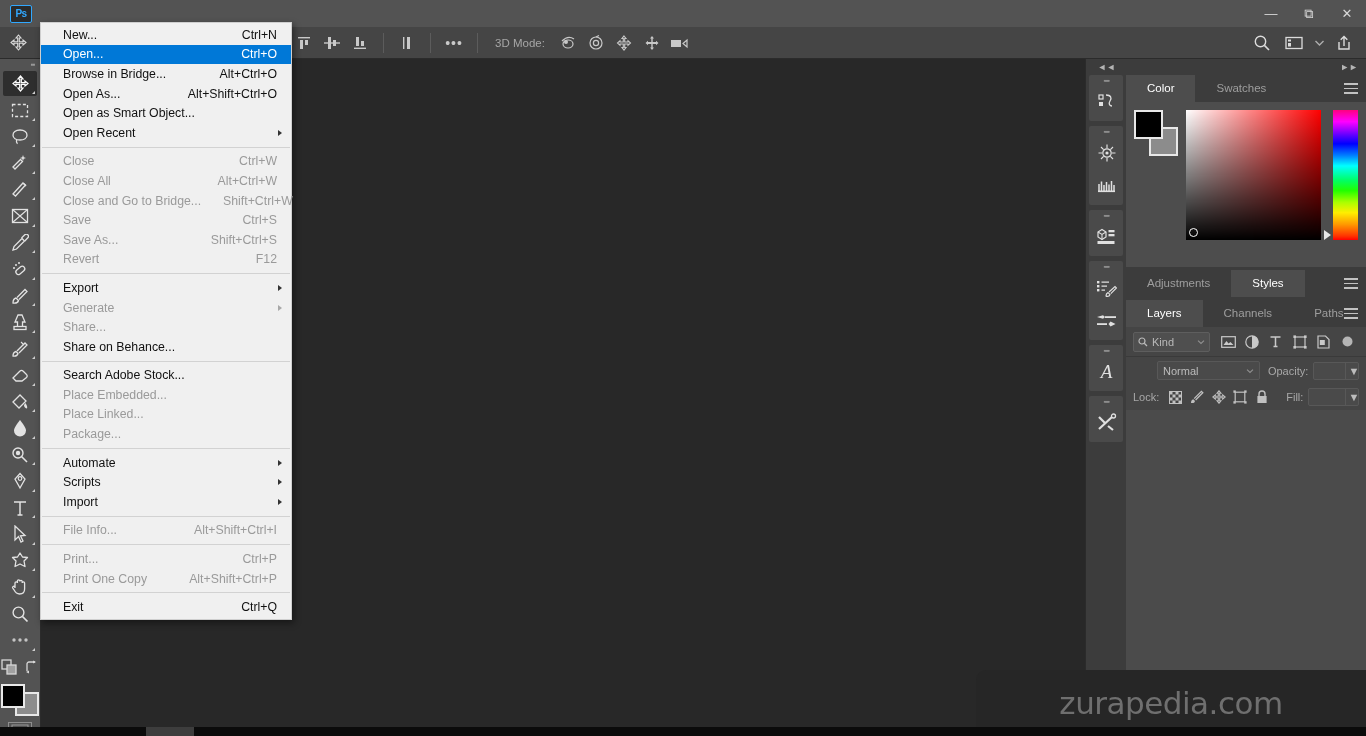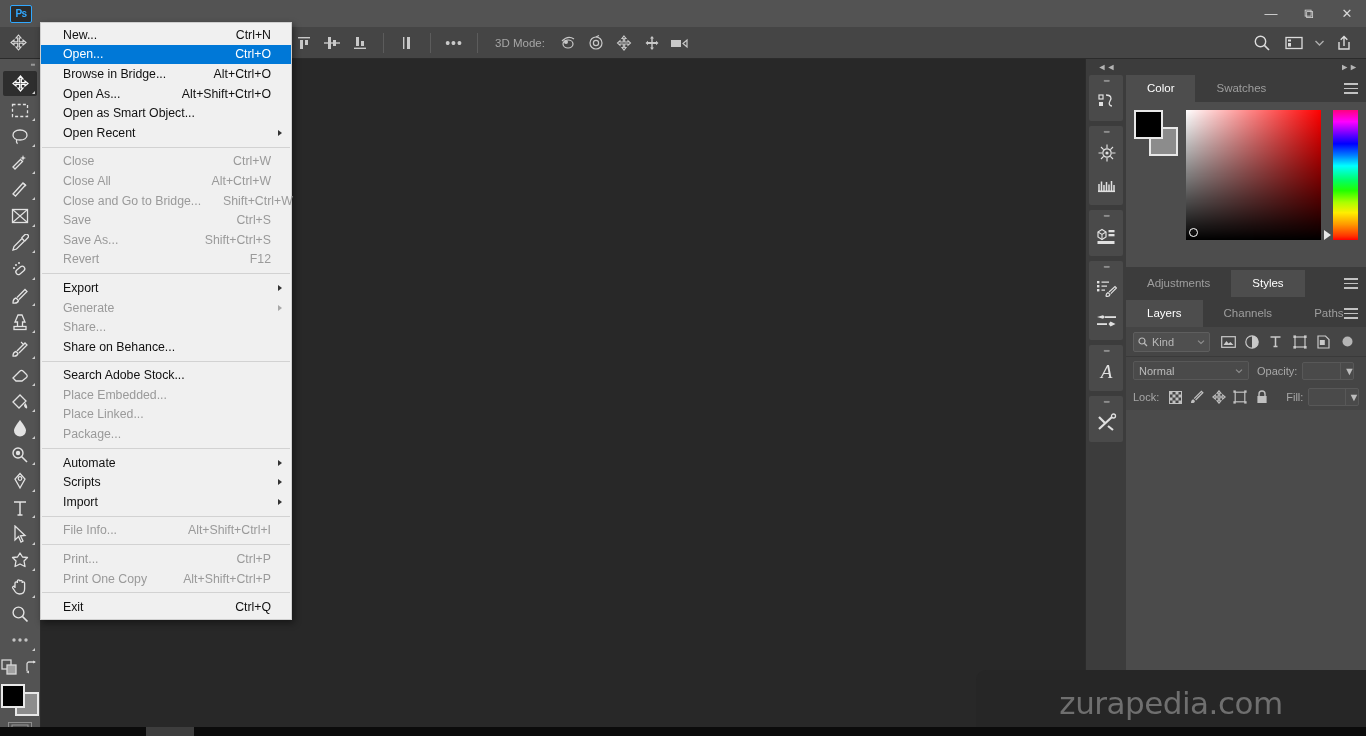--- a/index.html
+++ b/index.html
@@ -168,21 +168,21 @@
   #kind-select{
     width:78px;height:20px;background:#4f4f4f;border:1px solid #5e5e5e;border-radius:2px;
     display:flex;align-items:center;padding:0 4px;color:#b9b9b9;font-size:11px;
   }
   .lfi{ width:24px;height:22px;display:flex;align-items:center;justify-content:center;color:#c9c9c9;}
   #layers-blend{
     height:27px;background:#454545;display:flex;align-items:center;padding:0 7px;
   }
   #blend-select{
     width:116px;height:19px;background:#4a4a4a;border:1px solid #585858;border-radius:2px;
-    display:flex;align-items:center;padding:0 5px;color:#bcbcbc;font-size:11px;
+    display:flex;align-items:center;padding:0 5px;color:#bcbcbc;font-size:11px;margin-left:24px;
   }
   .num-field{
     height:18px;background:#4a4a4a;border:1px solid #585858;border-radius:2px;
     display:flex;align-items:center;justify-content:space-between;
   }
   .num-field span{ padding-left:4px;color:#bcbcbc;font-size:11px;}
   .num-arrow{
     width:13px;height:16px;display:flex;align-items:center;justify-content:center;
     color:#8f8f8f;font-size:7px;border-left:1px solid #585858;
   }
@@ -194,21 +194,21 @@
 
   
   #filemenu{
     position:absolute; left:40px; top:22px; width:252px;
     background:#f0f0f0; border:1px solid #cfcfcf;
     box-shadow:2px 3px 7px rgba(0,0,0,.45);
     padding:2px 0; z-index:50;
   }
   .mi{
     height:19.6px; display:flex; align-items:center; position:relative;
-    padding:0 20px 0 22px; font-size:12.3px; color:#111; white-space:nowrap;
+    padding:0 14px 0 22px; font-size:12.3px; color:#111; white-space:nowrap;
   }
   .mi.dim{ color:#9a9a9a; }
   .mi.hl{ background:#0078d7; color:#fff; }
   .mi .sc{ margin-left:auto; padding-left:22px; font-size:12.3px; }
   .mi.dim .sc{ color:#9a9a9a; }
   .mi .arr{
     position:absolute; right:9px; width:0;height:0;
     border-top:3.5px solid transparent;border-bottom:3.5px solid transparent;
     border-left:4.5px solid #333;
   }

